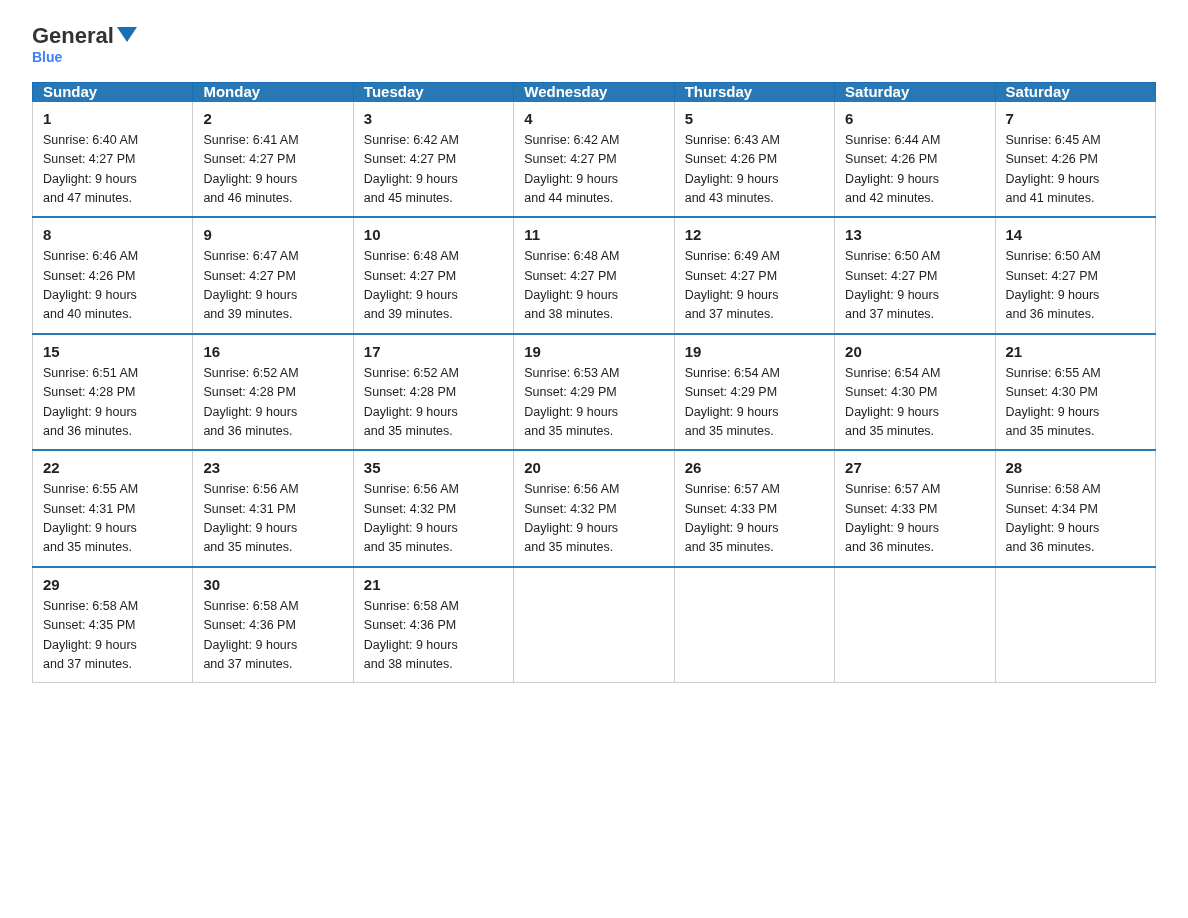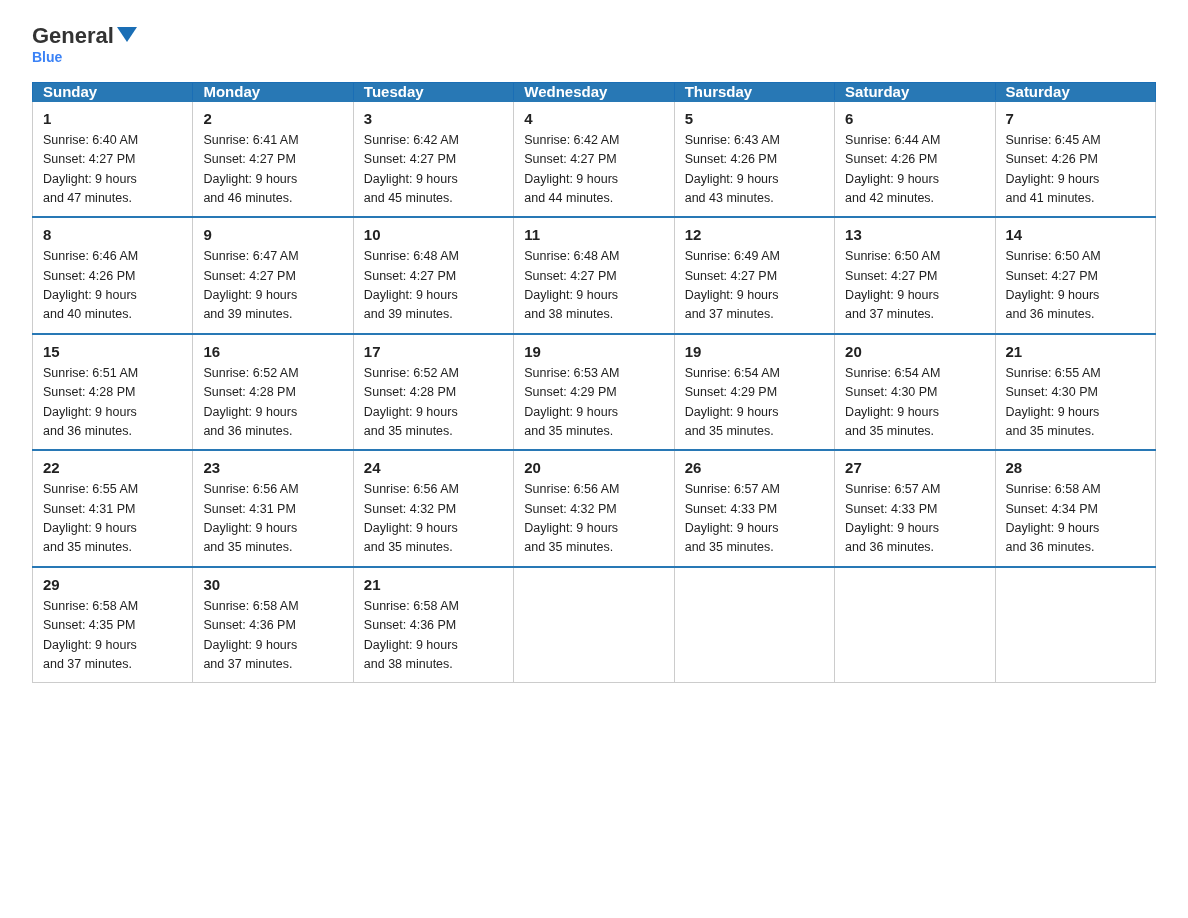--- a/index.html
+++ b/index.html
@@ -336,21 +336,21 @@
         <td>
         <span class="day-num">23</span>
         <div class="day-info">
           Sunrise: 6:56 AM<br>
           Sunset: 4:31 PM<br>
           Daylight: 9 hours<br>
           and 35 minutes.
         </div>
       </td>
         <td>
-        <span class="day-num">24</span>
+        <span class="day-num">35</span>
         <div class="day-info">
           Sunrise: 6:56 AM<br>
           Sunset: 4:32 PM<br>
           Daylight: 9 hours<br>
           and 35 minutes.
         </div>
       </td>
         <td>
         <span class="day-num">20</span>
         <div class="day-info">

